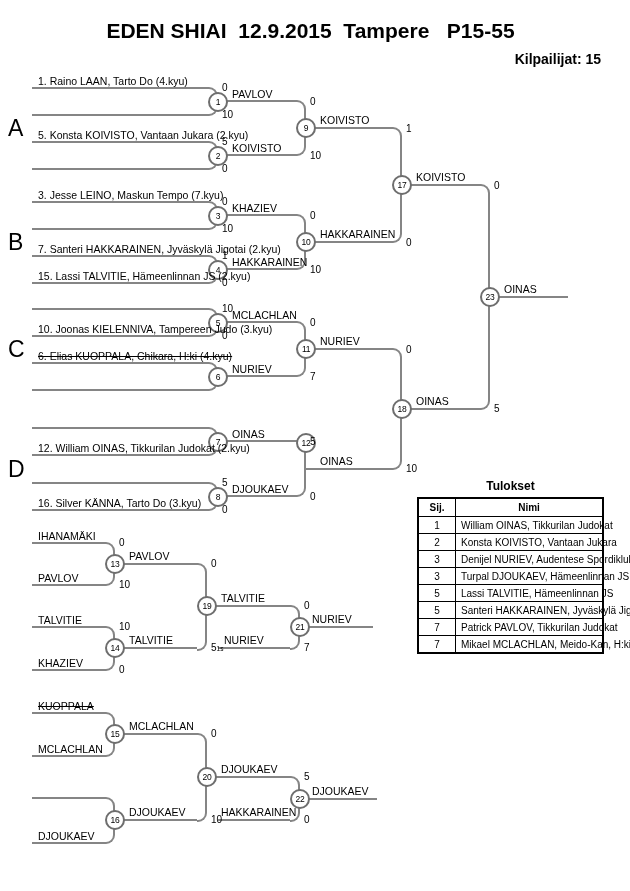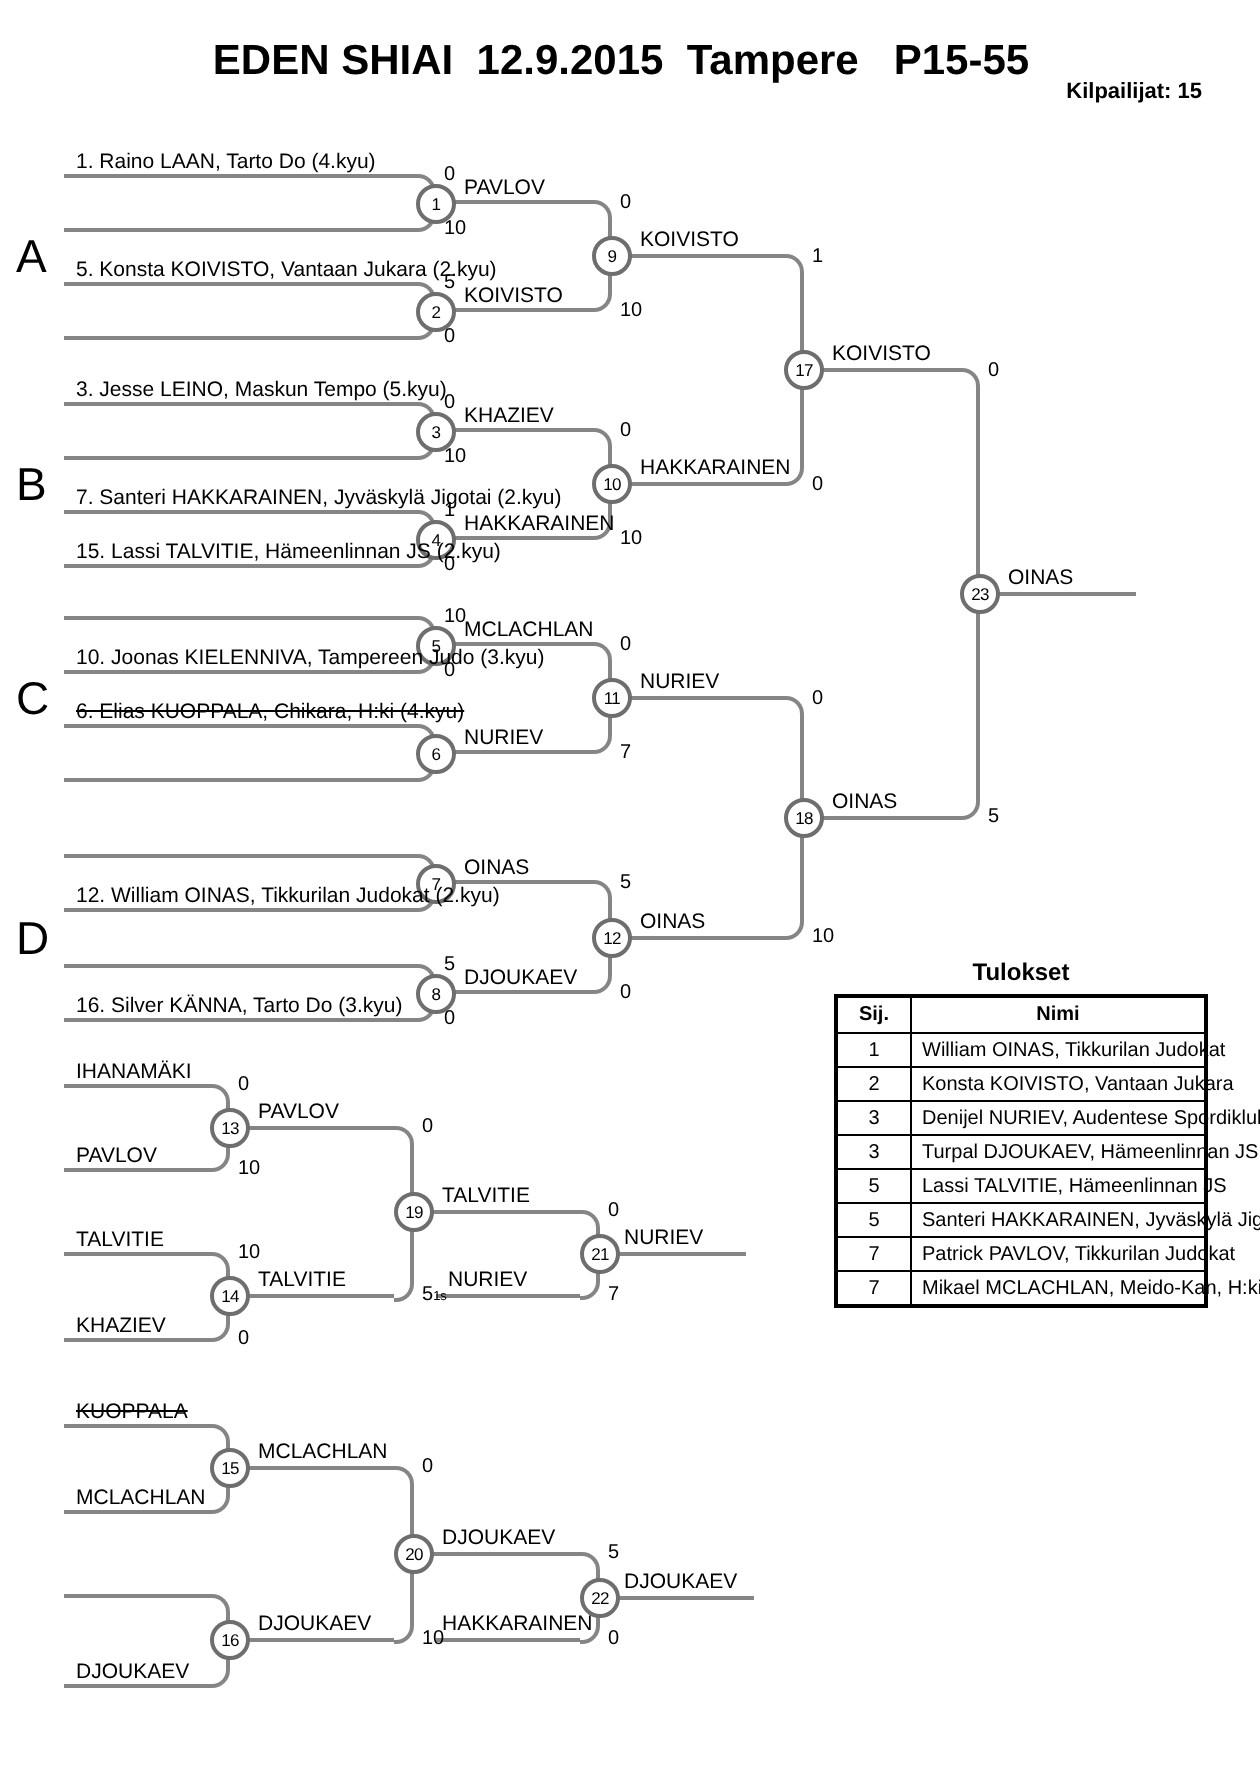--- a/index.html
+++ b/index.html
@@ -1,20 +1,20 @@
 <!DOCTYPE html>
 <html><head>
 <meta charset="utf-8">
 <style>
   html,body{margin:0;padding:0;background:#fff;}
   .page{position:relative;width:630px;height:891px;background:#fff;overflow:hidden;
         font-family:"Liberation Sans","DejaVu Sans",sans-serif;color:#000;}
   .title{position:absolute;left:0;top:19px;width:621px;text-align:center;
          font-size:21px;font-weight:bold;white-space:pre;}
-  .kilp{position:absolute;right:29px;top:40px;font-size:11px;font-weight:bold;}
+  .kilp{position:absolute;right:29px;top:51px;font-size:14px;font-weight:bold;}
   .sec{position:absolute;left:8px;font-size:23px;line-height:26px;}
   .hl{position:absolute;height:2px;background:#858585;z-index:1;}
   .cn{position:absolute;width:10px;border:2px solid #858585;border-left:none;
       border-radius:0 9px 9px 0;box-sizing:border-box;background:transparent;z-index:1;}
   .ci{position:absolute;width:20px;height:20px;box-sizing:border-box;border:2px solid #6e6e6e;
       border-radius:50%;background:#fff;font-size:8.5px;letter-spacing:-0.3px;
       display:flex;align-items:center;justify-content:center;z-index:3;}
   .t{position:absolute;font-size:10.5px;line-height:12px;white-space:nowrap;z-index:4;}
   .sc{position:absolute;font-size:10px;line-height:12px;white-space:nowrap;z-index:4;}
   .strike{text-decoration:line-through;}
@@ -58,21 +58,21 @@
   <div class="hl" style="left:32px;top:335px;width:176px"></div>
   <div class="hl" style="left:32px;top:362px;width:176px"></div>
   <div class="hl" style="left:32px;top:389px;width:176px"></div>
   <div class="hl" style="left:32px;top:427px;width:176px"></div>
   <div class="hl" style="left:32px;top:454px;width:176px"></div>
   <div class="hl" style="left:32px;top:482px;width:176px"></div>
   <div class="hl" style="left:32px;top:509px;width:176px"></div>
 
   <div class="t" style="left:38px;top:75px">1. Raino LAAN, Tarto Do (4.kyu)</div>
   <div class="t" style="left:38px;top:129px">5. Konsta KOIVISTO, Vantaan Jukara (2.kyu)</div>
-  <div class="t" style="left:38px;top:189px">3. Jesse LEINO, Maskun Tempo (5.kyu)</div>
+  <div class="t" style="left:38px;top:189px">3. Jesse LEINO, Maskun Tempo (7.kyu)</div>
   <div class="t" style="left:38px;top:243px">7. Santeri HAKKARAINEN, Jyväskylä Jigotai (2.kyu)</div>
   <div class="t" style="left:38px;top:270px">15. Lassi TALVITIE, Hämeenlinnan JS (2.kyu)</div>
   <div class="t" style="left:38px;top:323px">10. Joonas KIELENNIVA, Tampereen Judo (3.kyu)</div>
   <div class="t strike" style="left:38px;top:350px">6. Elias KUOPPALA, Chikara, H:ki (4.kyu)</div>
   <div class="t" style="left:38px;top:442px">12. William OINAS, Tikkurilan Judokat (2.kyu)</div>
   <div class="t" style="left:38px;top:497px">16. Silver KÄNNA, Tarto Do (3.kyu)</div>
 
   <div class="cn" style="left:208px;top:87px;height:29px"></div>
   <div class="cn" style="left:208px;top:141px;height:29px"></div>
   <div class="cn" style="left:208px;top:201px;height:29px"></div>
@@ -120,21 +120,21 @@
   <div class="sc" style="left:222px;top:477px">5</div>
   <div class="sc" style="left:222px;top:504px">0</div>
 
   <div class="cn" style="left:296px;top:100px;height:56px"></div>
   <div class="cn" style="left:296px;top:214px;height:56px"></div>
   <div class="cn" style="left:296px;top:321px;height:56px"></div>
   <div class="cn" style="left:296px;top:440px;height:57px"></div>
   <div class="ci" style="left:296px;top:118px">9</div>
   <div class="ci" style="left:296px;top:232px">10</div>
   <div class="ci" style="left:296px;top:339px">11</div>
-  <div class="ci" style="left:296px;top:459px">12</div>
+  <div class="ci" style="left:296px;top:433px">12</div>
 
   <div class="hl" style="left:306px;top:127px;width:86px"></div>
   <div class="hl" style="left:306px;top:241px;width:86px"></div>
   <div class="hl" style="left:306px;top:348px;width:86px"></div>
   <div class="hl" style="left:306px;top:468px;width:86px"></div>
   <div class="t" style="left:320px;top:114px">KOIVISTO</div>
   <div class="t" style="left:320px;top:228px">HAKKARAINEN</div>
   <div class="t" style="left:320px;top:335px">NURIEV</div>
   <div class="t" style="left:320px;top:455px">OINAS</div>
   <div class="sc" style="left:310px;top:96px">0</div>

